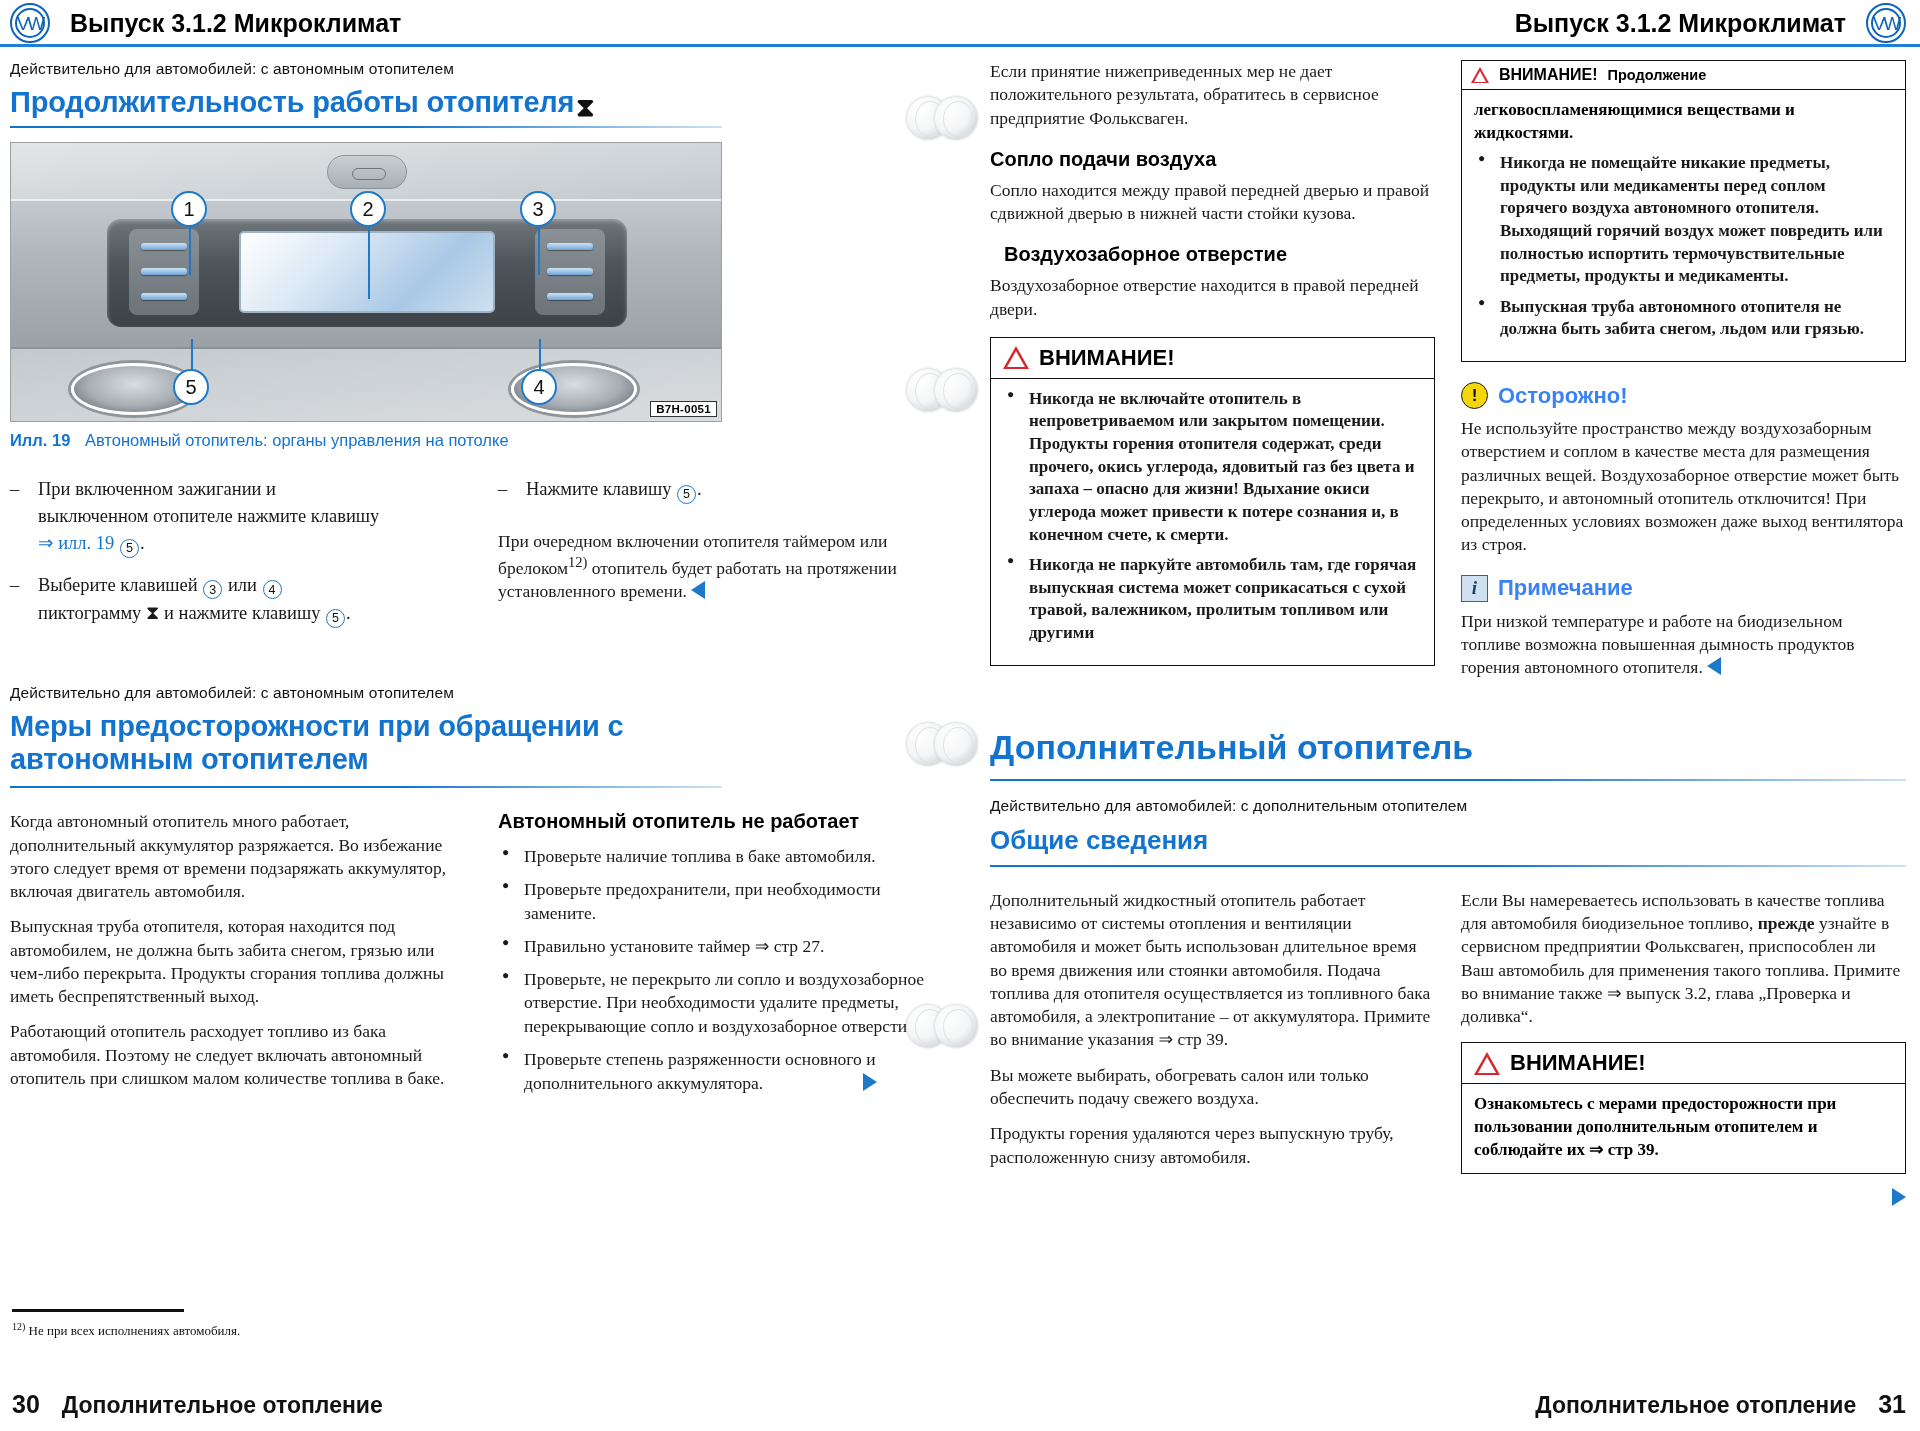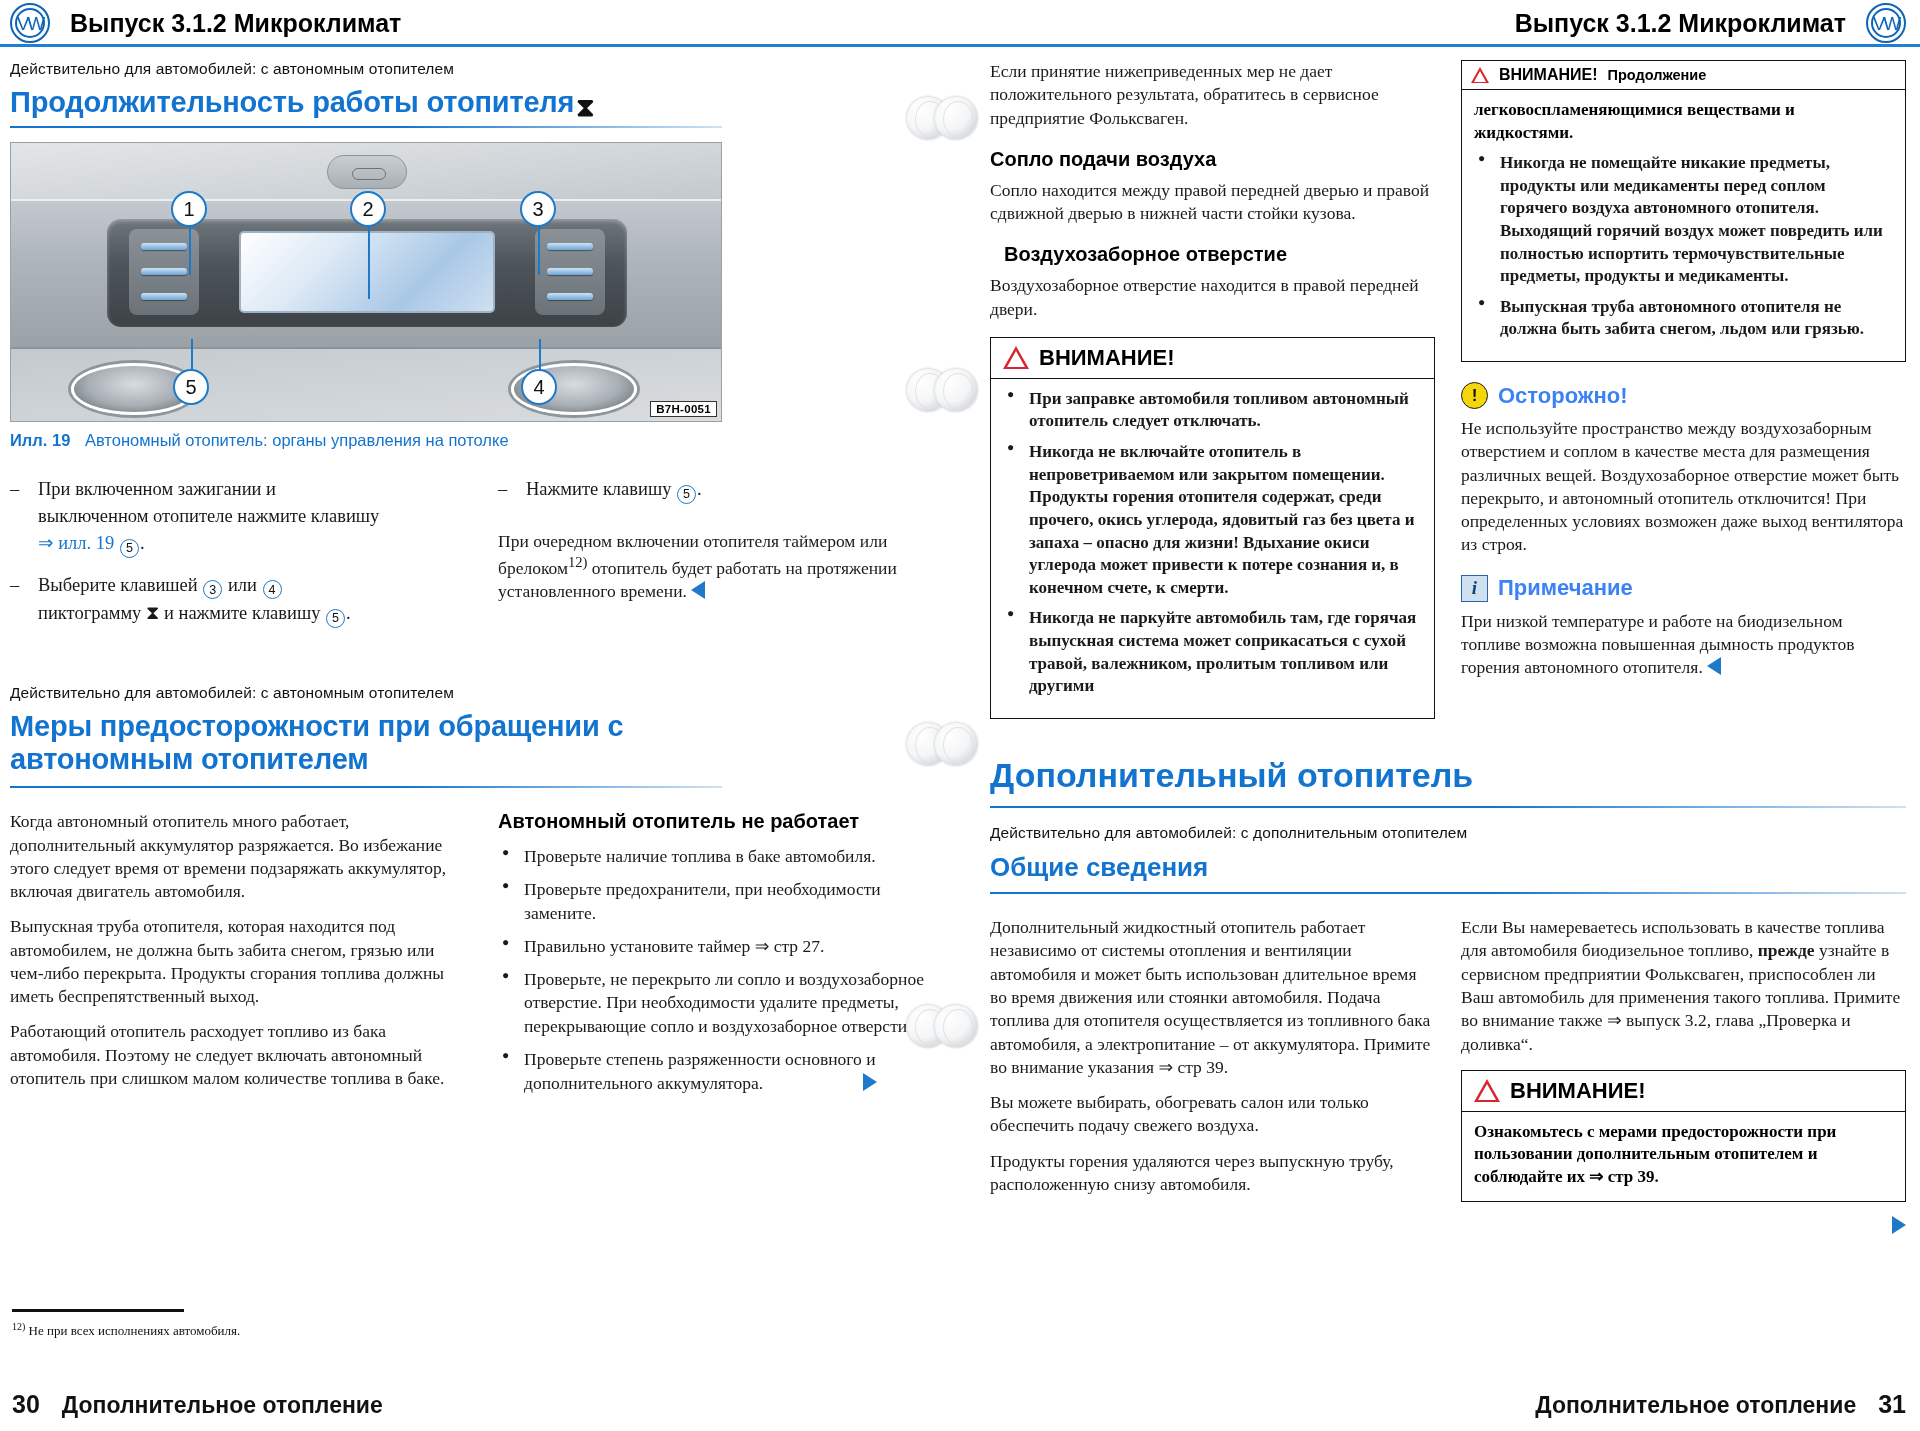--- a/index.html
+++ b/index.html
@@ -444,21 +444,20 @@
         <p class="body">Воздухозаборное отверстие находится в правой передней двери.</p>
 
         <div class="warnbox" style="margin-top:16px;">
           <div class="hd">
             <span class="tri">
                 <span class="ex">!</span>
               </span>
             <span class="t">ВНИМАНИЕ!</span>
           </div>
           <div class="bd">
-            <div class="bullet-item">При заправке автомобиля топливом автономный отопитель следует отключать.</div>
             <div class="bullet-item">Никогда не включайте отопитель в непроветриваемом или закрытом помещении. Продукты горения отопителя содержат, среди прочего, окись углерода, ядовитый газ без цвета и запаха – опасно для жизни! Вдыхание окиси углерода может привести к потере сознания и, в конечном счете, к смерти.</div>
             <div class="bullet-item">Никогда не паркуйте автомобиль там, где горячая выпускная система может соприкасаться с сухой травой, валежником, пролитым топливом или другими</div>
           </div>
         </div>
       </div>
 
       <div class="col">
         <div class="warnbox">
           <div class="hd" style="padding:5px 8px 5px 9px;">
             <span class="tri sm">

